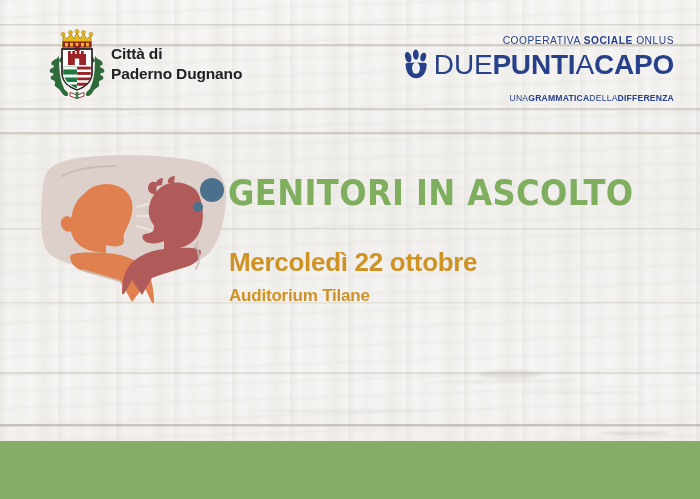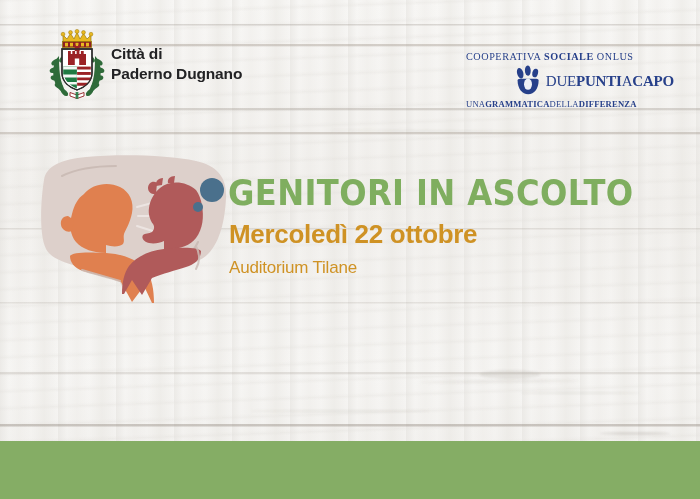--- a/index.html
+++ b/index.html
@@ -103,52 +103,52 @@
     color: #222224;
     font-size: 15.5px;
     font-weight: bold;
     line-height: 1.32;
     letter-spacing: -0.15px;
     white-space: pre-line;
   }
 
   .coop-logo {
     position: absolute;
-    right: 26px; top: 52px;
+    right: 26px; top: 36px;
     width: 208px;
-    font-family: Liberation Serif, serif;
+    text-align: right;
   }
   .coop-top {
     color: #27408a;
     font-size: 10.2px;
     letter-spacing: 0.55px;
     line-height: 1;
     margin-bottom: 3px;
     white-space: nowrap;
   }
   .coop-top b { font-weight: bold; }
   .coop-mid-row {
     display: flex; align-items: center; justify-content: flex-end; gap: 5px;
   }
   .hand-icon { width: 26px; height: 30px; flex: none; margin-bottom: 2px; }
   .coop-mid {
     color: #27408a;
-    font-size: 15px;
+    font-size: 28px;
     line-height: 1;
     letter-spacing: -0.2px;
     white-space: nowrap;
     font-weight: 300;
   }
   .coop-mid b { font-weight: bold; }
   .coop-bottom {
     color: #27408a;
     font-size: 8.6px;
     letter-spacing: 0.2px;
     line-height: 1;
-    margin-top: 3px;
+    margin-top: 13px;
     white-space: nowrap;
   }
   .coop-bottom b { font-weight: bold; }
 
   
   .illustration {
     position: absolute;
     left: 28px; top: 150px;
     width: 232px; height: 155px;
   }
@@ -163,35 +163,35 @@
     letter-spacing: 0.4px;
     line-height: 1;
     font-family: "DejaVu Sans", sans-serif;
     transform: scaleX(0.92);
     transform-origin: left center;
     white-space: nowrap;
   }
 
   .info-block {
     position: absolute;
-    left: 229px; top: 220px;
+    left: 229px; top: 248px;
     width: 460px;
   }
   .date-line {
     color: #cf9224;
     font-size: 26px;
     font-weight: bold;
     line-height: 1.14;
     letter-spacing: -0.3px;
     white-space: nowrap;
   }
   .venue-line {
     color: #cf9224;
     font-size: 17px;
-    font-weight: normal;
+    font-weight: bold;
     line-height: 1.3;
     letter-spacing: -0.2px;
     white-space: nowrap;
   }
   .venue-line.first { margin-top: 7px; }
 
   
   .green-band {
     position: absolute;
     left: 0; bottom: 0;

